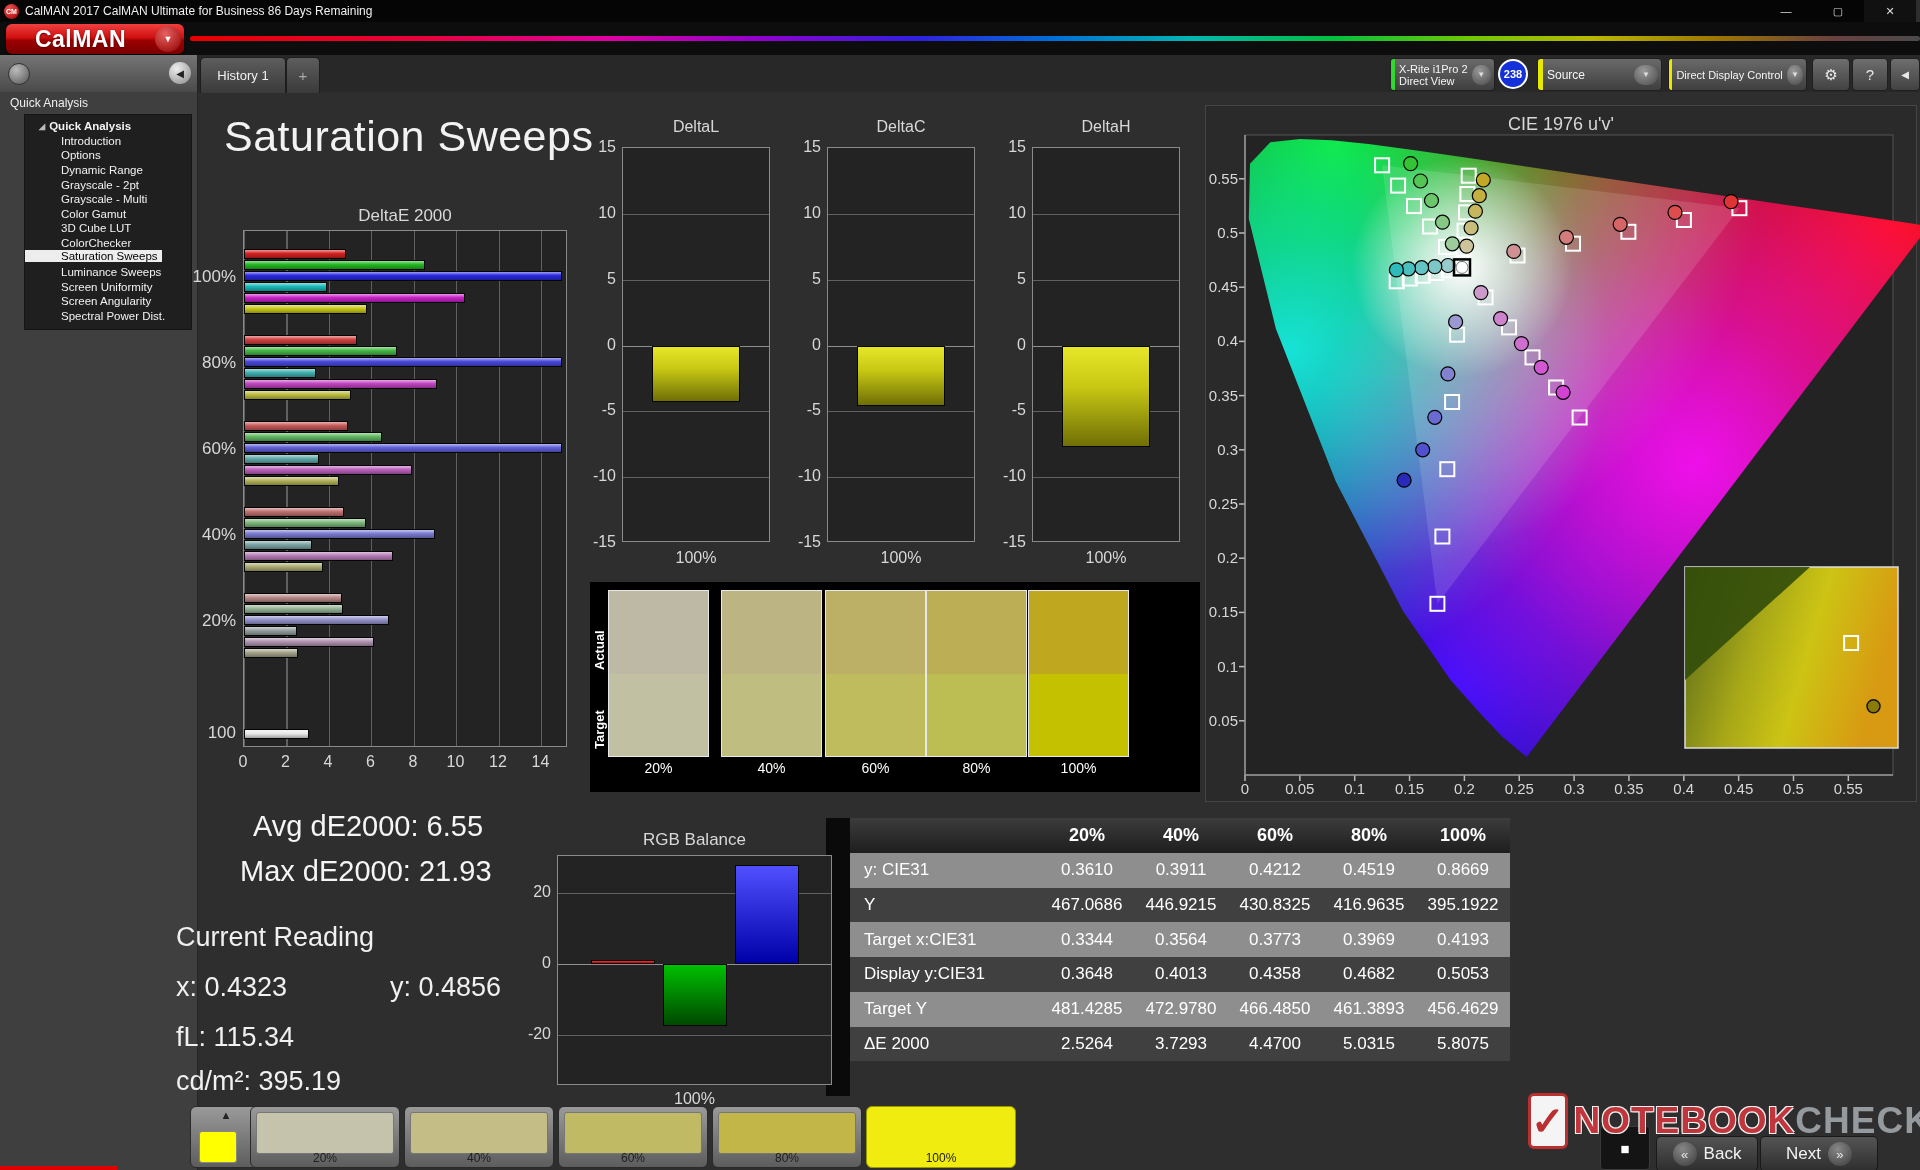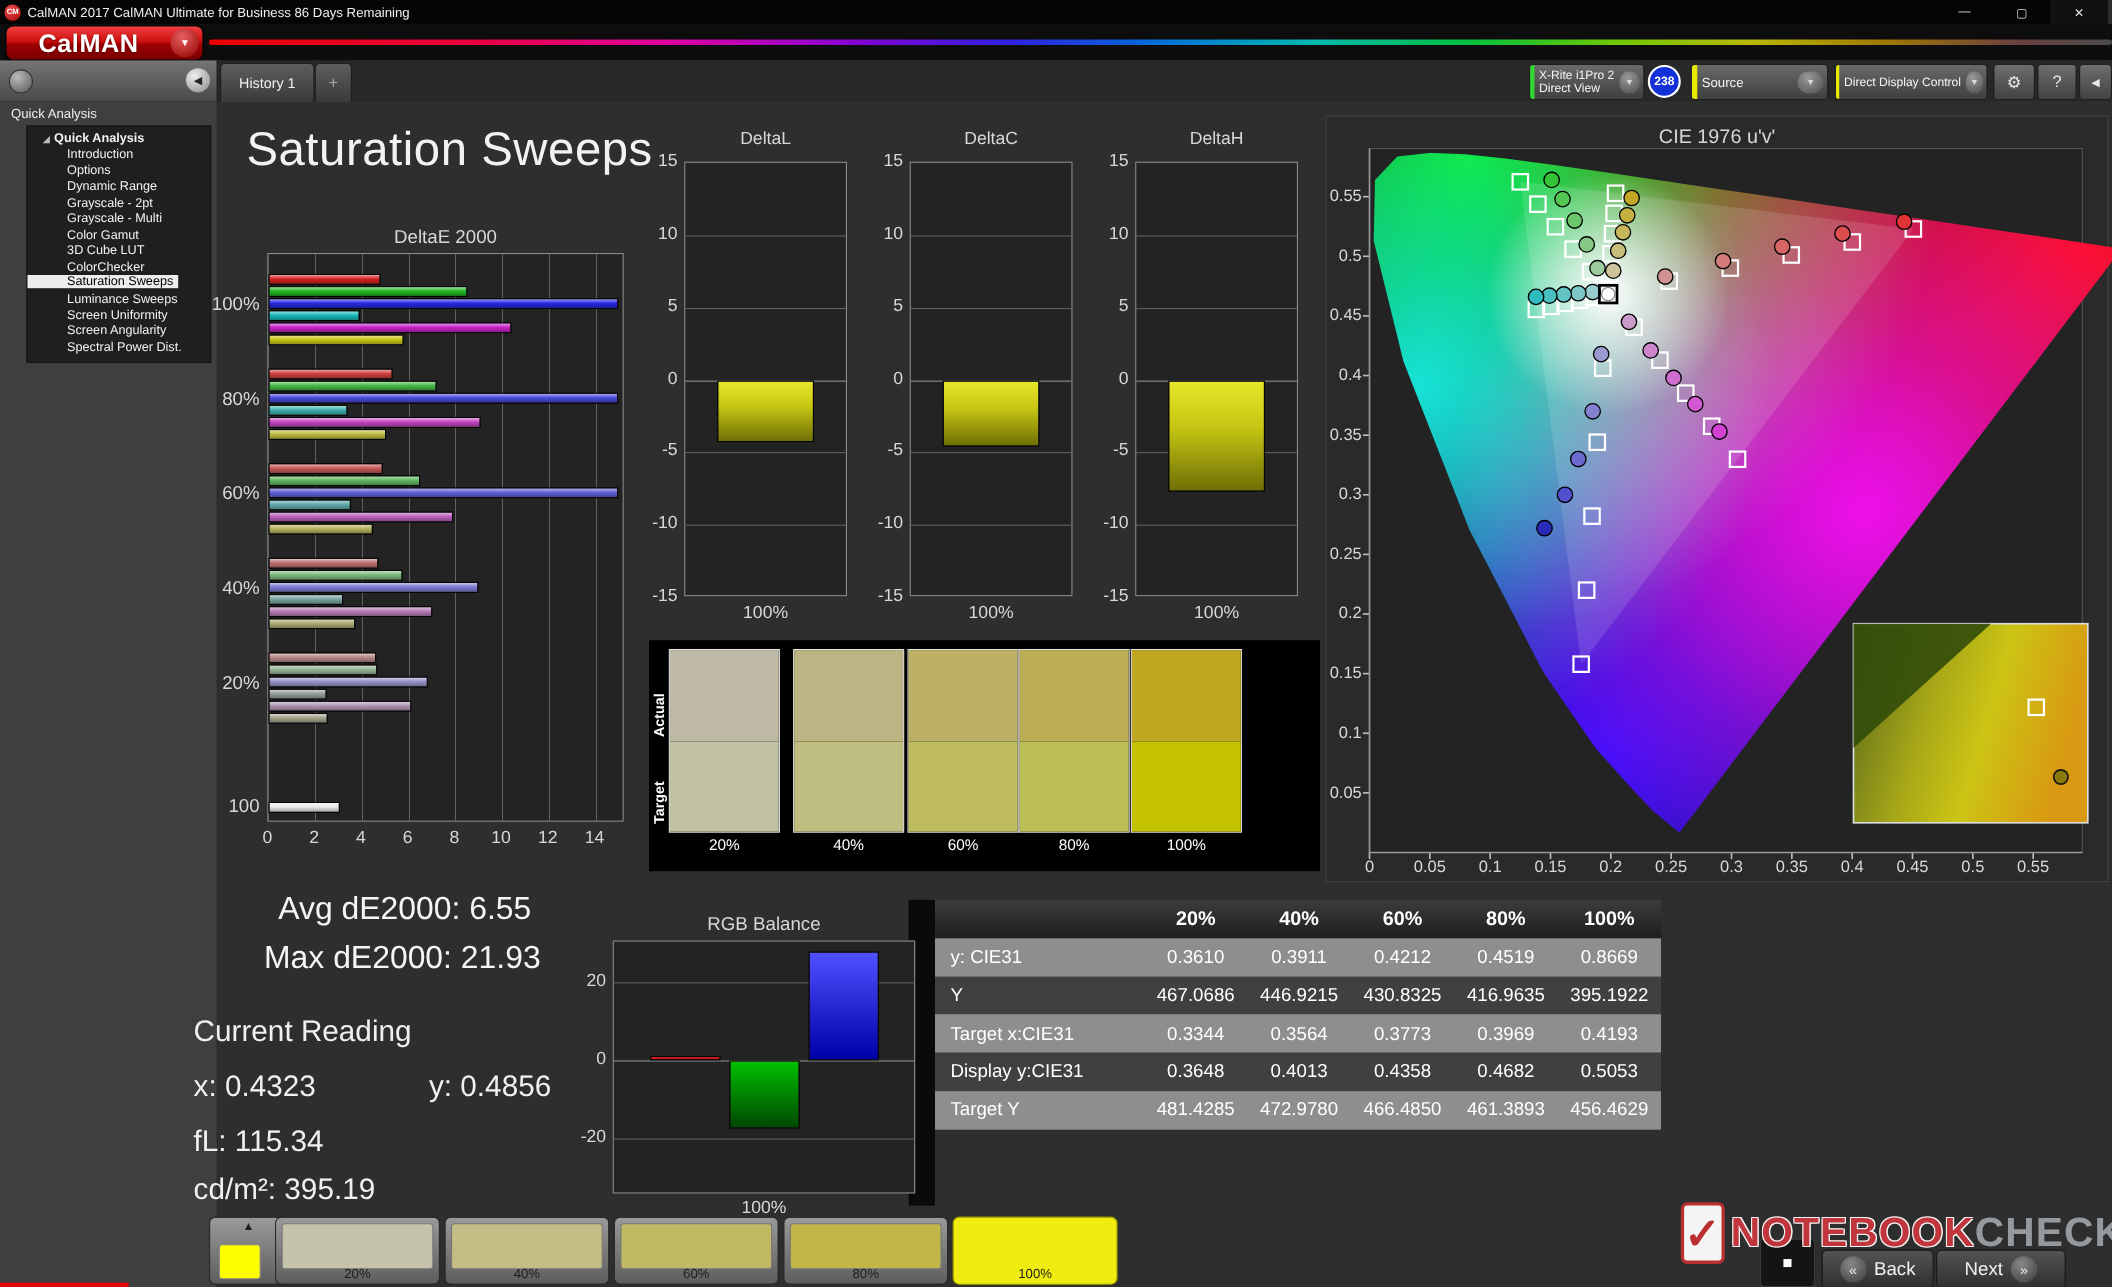--- a/index.html
+++ b/index.html
@@ -479,20 +479,28 @@
         <div class="tval">0.5053</div>
       </div>
       <div class="trow light">
         <div class="tlabel">Target Y</div>
         <div class="tval">481.4285</div>
         <div class="tval">472.9780</div>
         <div class="tval">466.4850</div>
         <div class="tval">461.3893</div>
         <div class="tval">456.4629</div>
       </div>
+      <div class="trow dark">
+        <div class="tlabel">ΔE 2000</div>
+        <div class="tval">2.5264</div>
+        <div class="tval">3.7293</div>
+        <div class="tval">4.4700</div>
+        <div class="tval">5.0315</div>
+        <div class="tval">5.8075</div>
+      </div>
     </div>
 
   <div id="bottom-bar">
       <div class="abs bbtn" style="left: 190px; width: 72px;">
         <div style="position: absolute; top: 2px; width: 100%; text-align: center; font-size: 11px; color: rgb(34, 34, 34);">▲</div>
         <div style="position: absolute; left: 8px; top: 24px; width: 36px; height: 30px; background: rgb(255, 255, 0); border: 1px solid rgb(136, 136, 136); border-radius: 3px;"></div>
       </div>
       <div class="abs bbtn" style="left: 250px; width: 150px;">
         <div class="bswatch" style="background: rgb(198, 195, 172); border: 1px solid rgb(119, 119, 119);"></div>
         <div class="blabel">20%</div>

